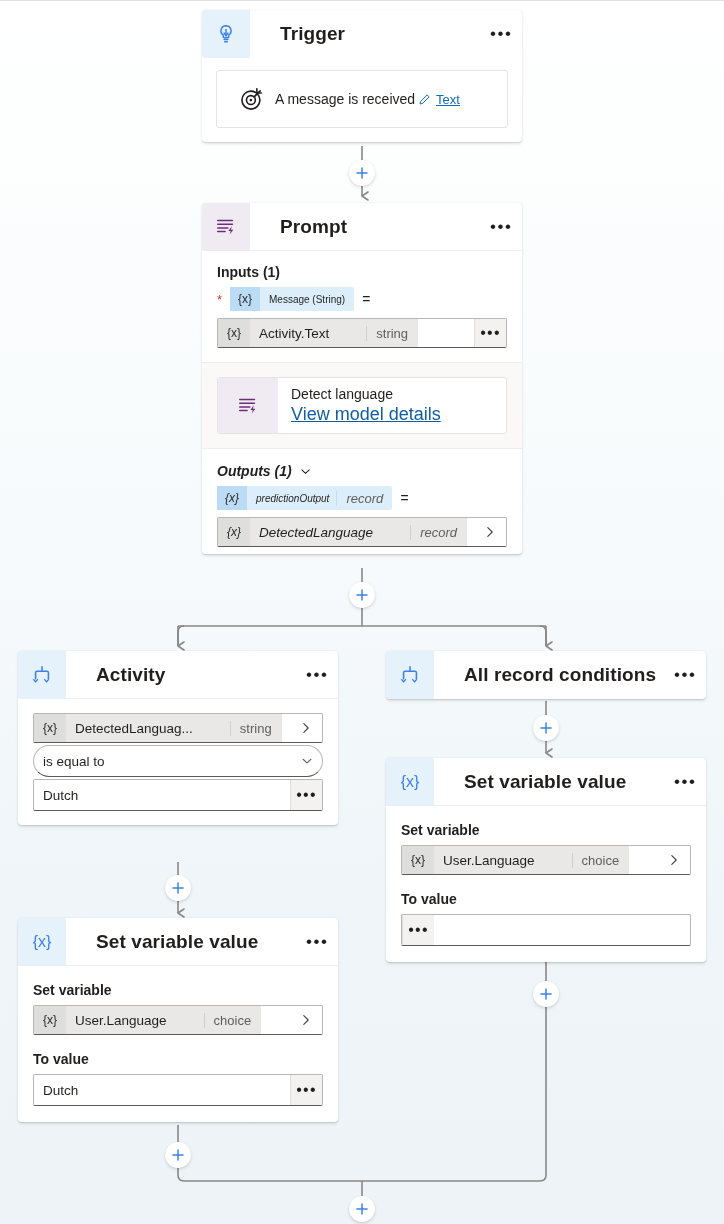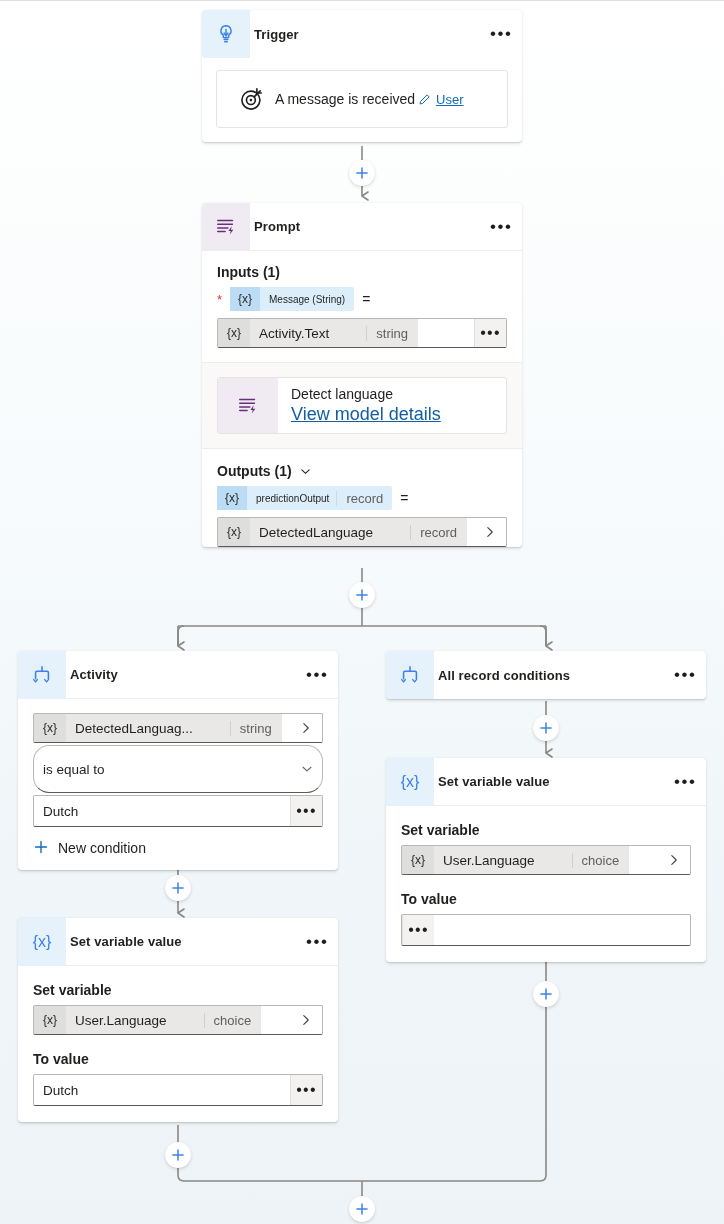--- a/index.html
+++ b/index.html
@@ -35,22 +35,22 @@
   .node.no-body .node-head { border-bottom:none; }
   .head-icon {
     width:48px; height:48px; flex:0 0 48px;
     display:flex; align-items:center; justify-content:center;
     border-radius:4px 0 0 0;
   }
   .ic-blue  { background:#e5f1fb; }
   .ic-purp  { background:#f0eaf2; }
   .node.no-body .head-icon { border-radius:4px 0 0 4px; }
   .head-title {
-    font-size:13px; font-weight:600; color:#201f1e;
-    padding-left:4px; letter-spacing:0.1px; flex:1 1 auto;
+    font-size:19px; font-weight:600; color:#201f1e;
+    padding-left:30px; letter-spacing:0.1px; flex:1 1 auto;
     white-space:nowrap; overflow:hidden;
   }
   .ellipsis {
     width:32px; flex:0 0 32px; text-align:center;
     font-size:17px; line-height:10px; color:#201f1e;
     letter-spacing:1.5px; padding-right:10px;
     cursor:pointer; user-select:none;
   }
   .node-body { padding:12px 15px 15px 15px; }
 
@@ -206,21 +206,21 @@
           </svg>
         </div>
         <div class="tile-txt">
           <div class="tile-title">A message is received</div>
           <div class="tile-link-row">
             <span style="display:inline-flex;">
               <svg width="13" height="13" viewBox="0 0 16 16" fill="none">
                 <path d="M11.2 2.3l2.5 2.5-8 8-3.2.7.7-3.2 8-8z" stroke="#0f6cbd" stroke-width="1.2" stroke-linejoin="round"></path>
               </svg>
             </span>
-            <span class="tile-link">User</span>
+            <span class="tile-link">Text</span>
           </div>
         </div>
       </div>
     </div>
   </div>
 
   <div class="node" style="left:202px; top:203px; width:320px;">
     <div class="node-head">
       <div class="head-icon ic-purp">
         <svg width="22" height="22" viewBox="0 0 24 24" fill="none">
@@ -261,21 +261,21 @@
             <path d="M18.2 11.2l-3.6 5.1h2.6l-1.1 4 3.9-5.4h-2.7l1-3.7z" fill="#6b2f7a"></path>
           </svg>
         </div>
         <div class="band-txt">
           <div class="band-title">Detect language</div>
           <div class="band-link">View model details</div>
         </div>
       </div>
     </div>
 
-    <div class="node-body" style="padding:14px 15px 0 15px;">
+    <div class="node-body" style="padding:14px 15px 7px 15px;font-style:italic;">
       <div class="sec-label">
         <span>Outputs (1)</span>
         <span class="chev">
           <svg width="13" height="13" viewBox="0 0 16 16" fill="none">
               <path d="M3.5 6l4.5 4.2L12.5 6" stroke="#201f1e" stroke-width="1.3" stroke-linecap="round" stroke-linejoin="round"></path>
             </svg>
         </span>
       </div>
       <div class="pill-row">
         <span class="pill">
@@ -320,39 +320,31 @@
           <span class="cname">DetectedLanguag...</span>
           <span class="ctype">string</span>
         </span>
         <span class="field-spacer"></span>
         <span class="field-arrow">
           <svg width="14" height="14" viewBox="0 0 16 16" fill="none">
               <path d="M5.5 3l5 5-5 5" stroke="#424242" stroke-width="1.3" stroke-linecap="round" stroke-linejoin="round"></path>
             </svg>
         </span>
       </div>
-      <div class="field" style="margin-top:2px; height:48px;border-radius:16px;">
+      <div class="field" style="margin-top:2px; height:32px;border-radius:16px;">
         <span class="field-text">is equal to</span>
         <span class="field-chevdown">
           <svg width="14" height="14" viewBox="0 0 16 16" fill="none">
               <path d="M3.5 6l4.5 4.2L12.5 6" stroke="#616161" stroke-width="1.2" stroke-linecap="round" stroke-linejoin="round"></path>
             </svg>
         </span>
       </div>
       <div class="field" style="margin-top:2px; height:32px;">
         <span class="field-text">Dutch</span>
         <span class="field-btn" style="background:#f3f2f1;">•••</span>
-      </div>
-      <div class="newcond">
-        <span class="plus">
-          <svg width="16" height="16" viewBox="0 0 16 16" fill="none">
-              <path d="M8 2.5v11M2.5 8h11" stroke="#0f6cbd" stroke-width="1.4" stroke-linecap="round"></path>
-            </svg>
-        </span>
-        <span class="lbl">New condition</span>
       </div>
     </div>
   </div>
 
   <div class="node no-body" style="left:386px; top:651px; width:320px;">
     <div class="node-head">
       <div class="head-icon ic-blue">
         <svg width="22" height="22" viewBox="0 0 24 24" fill="none">
           <path d="M12 3v5" stroke="#3b82e8" stroke-width="1.7" stroke-linecap="round"></path>
           <path d="M5 16V9.5a1.5 1.5 0 0 1 1.5-1.5h11A1.5 1.5 0 0 1 19 9.5V16" stroke="#3b82e8" stroke-width="1.7" stroke-linecap="round"></path>

